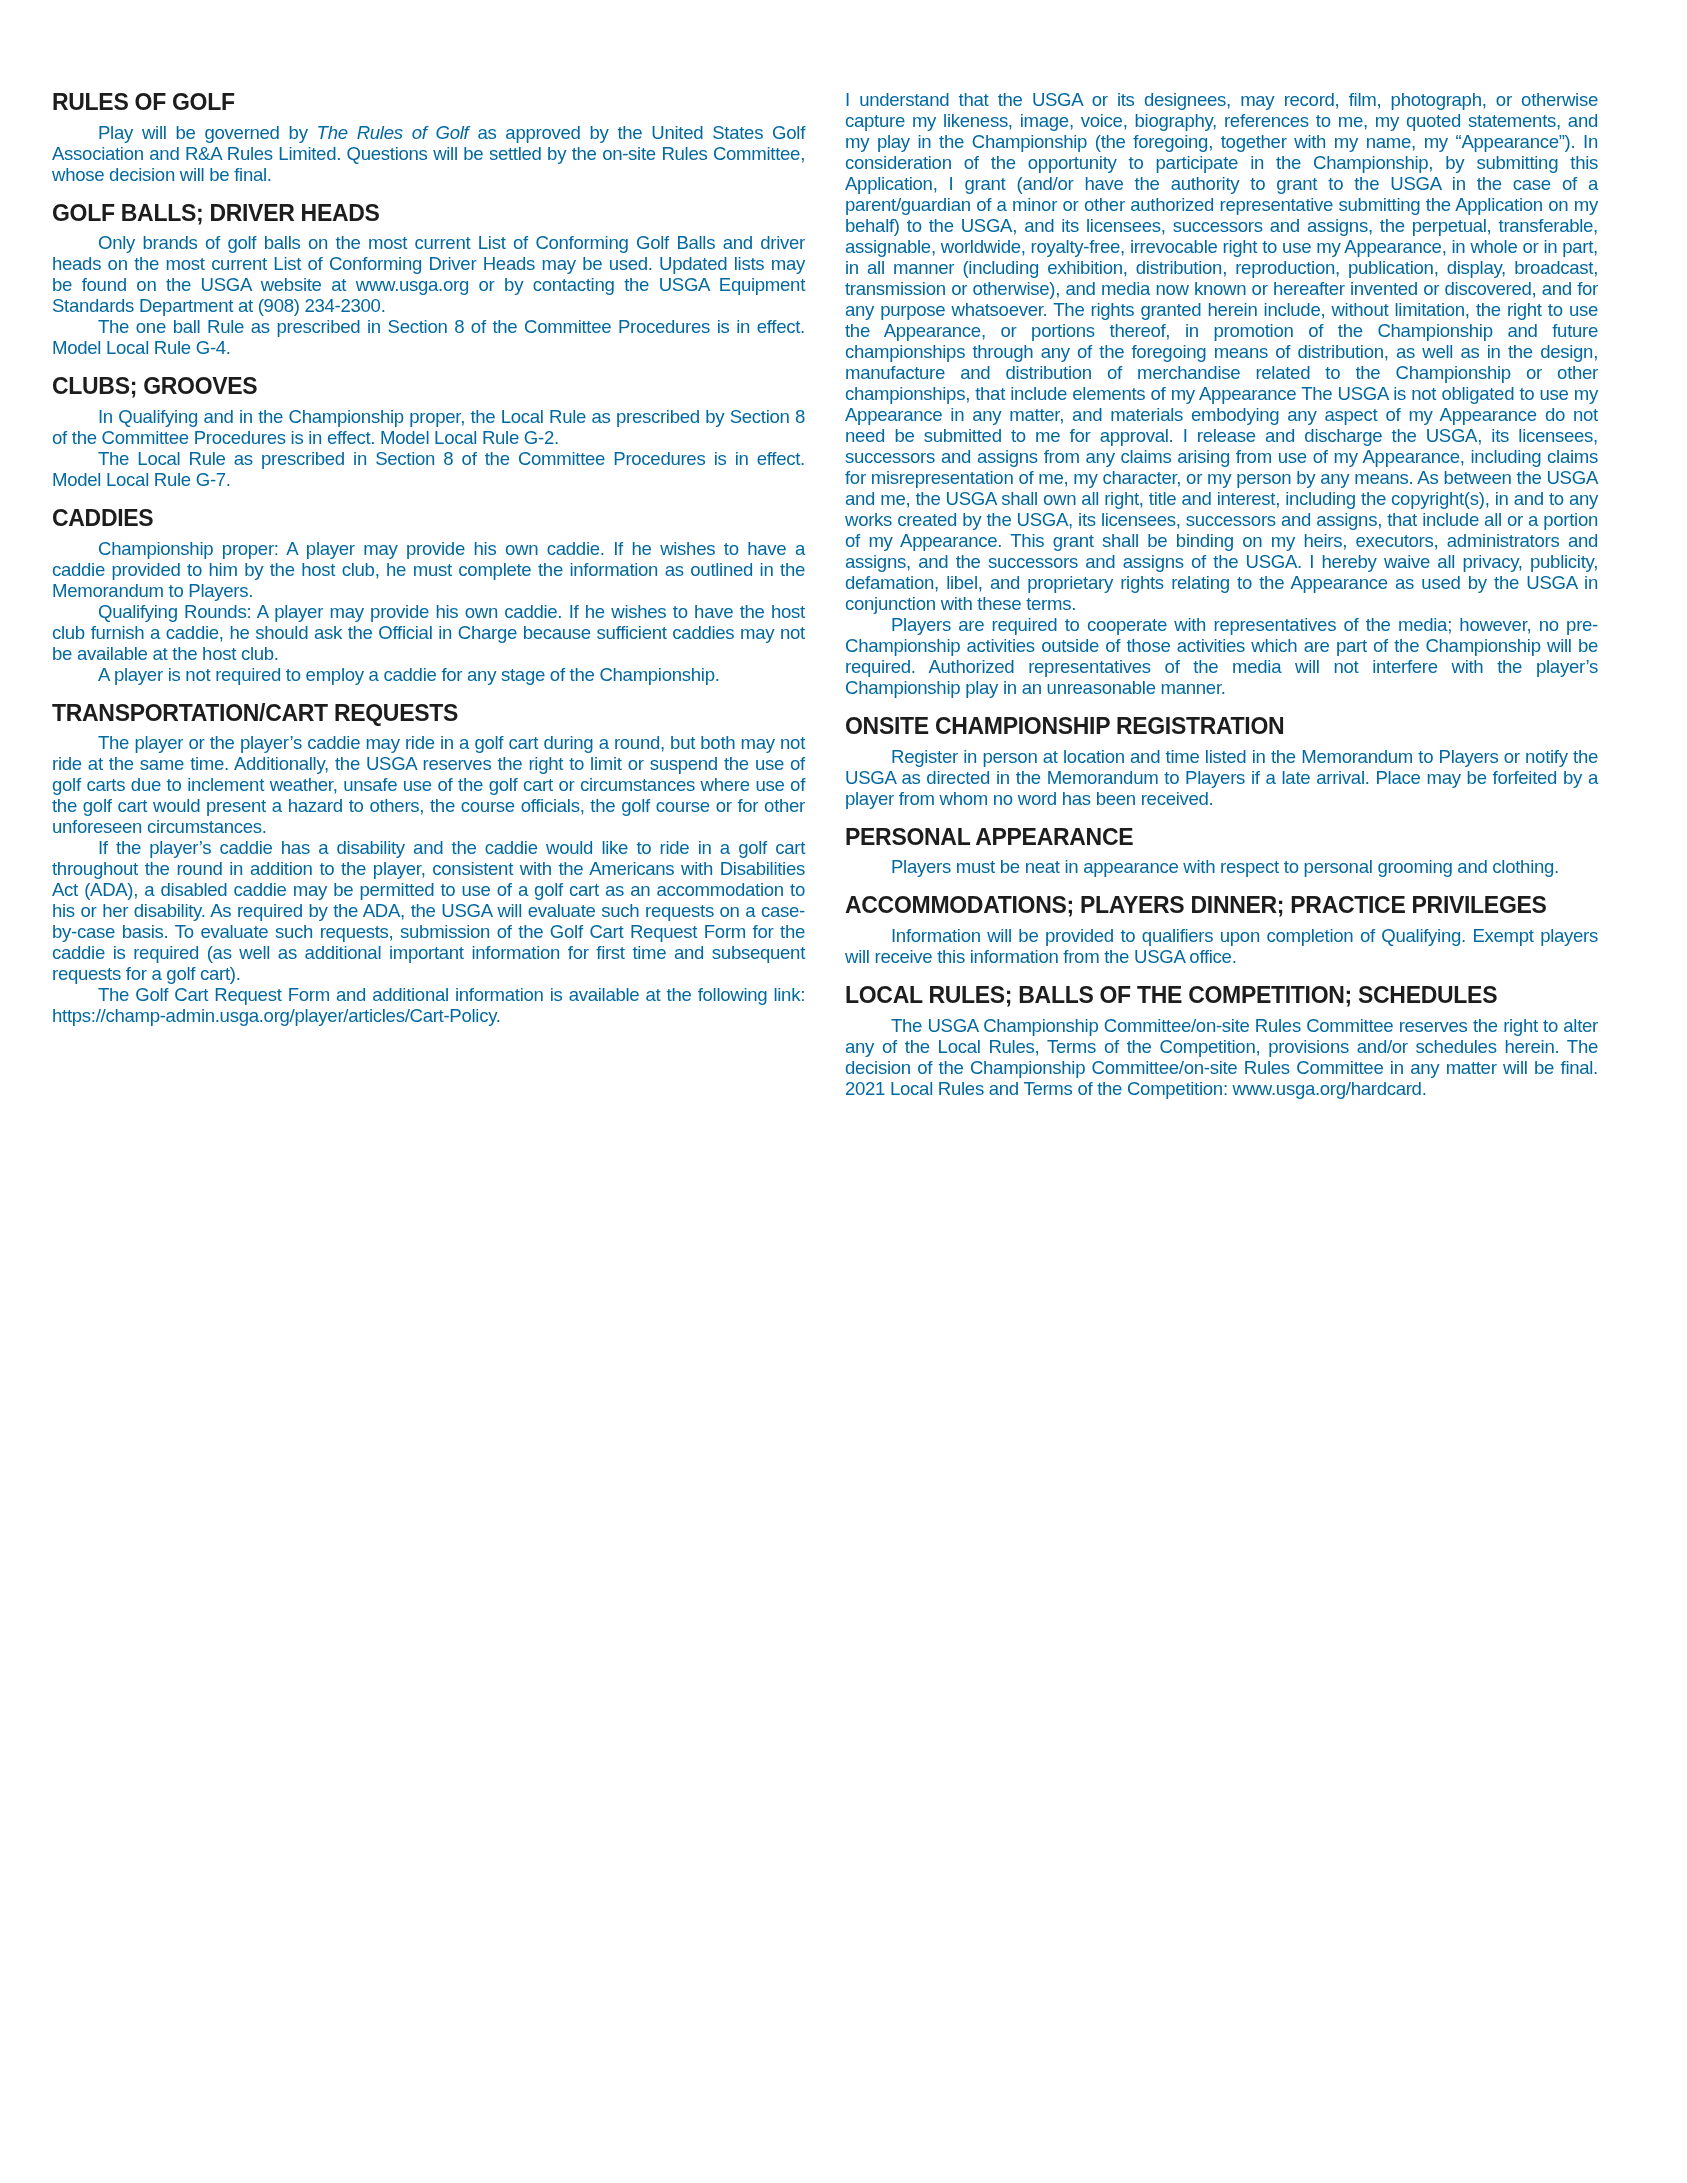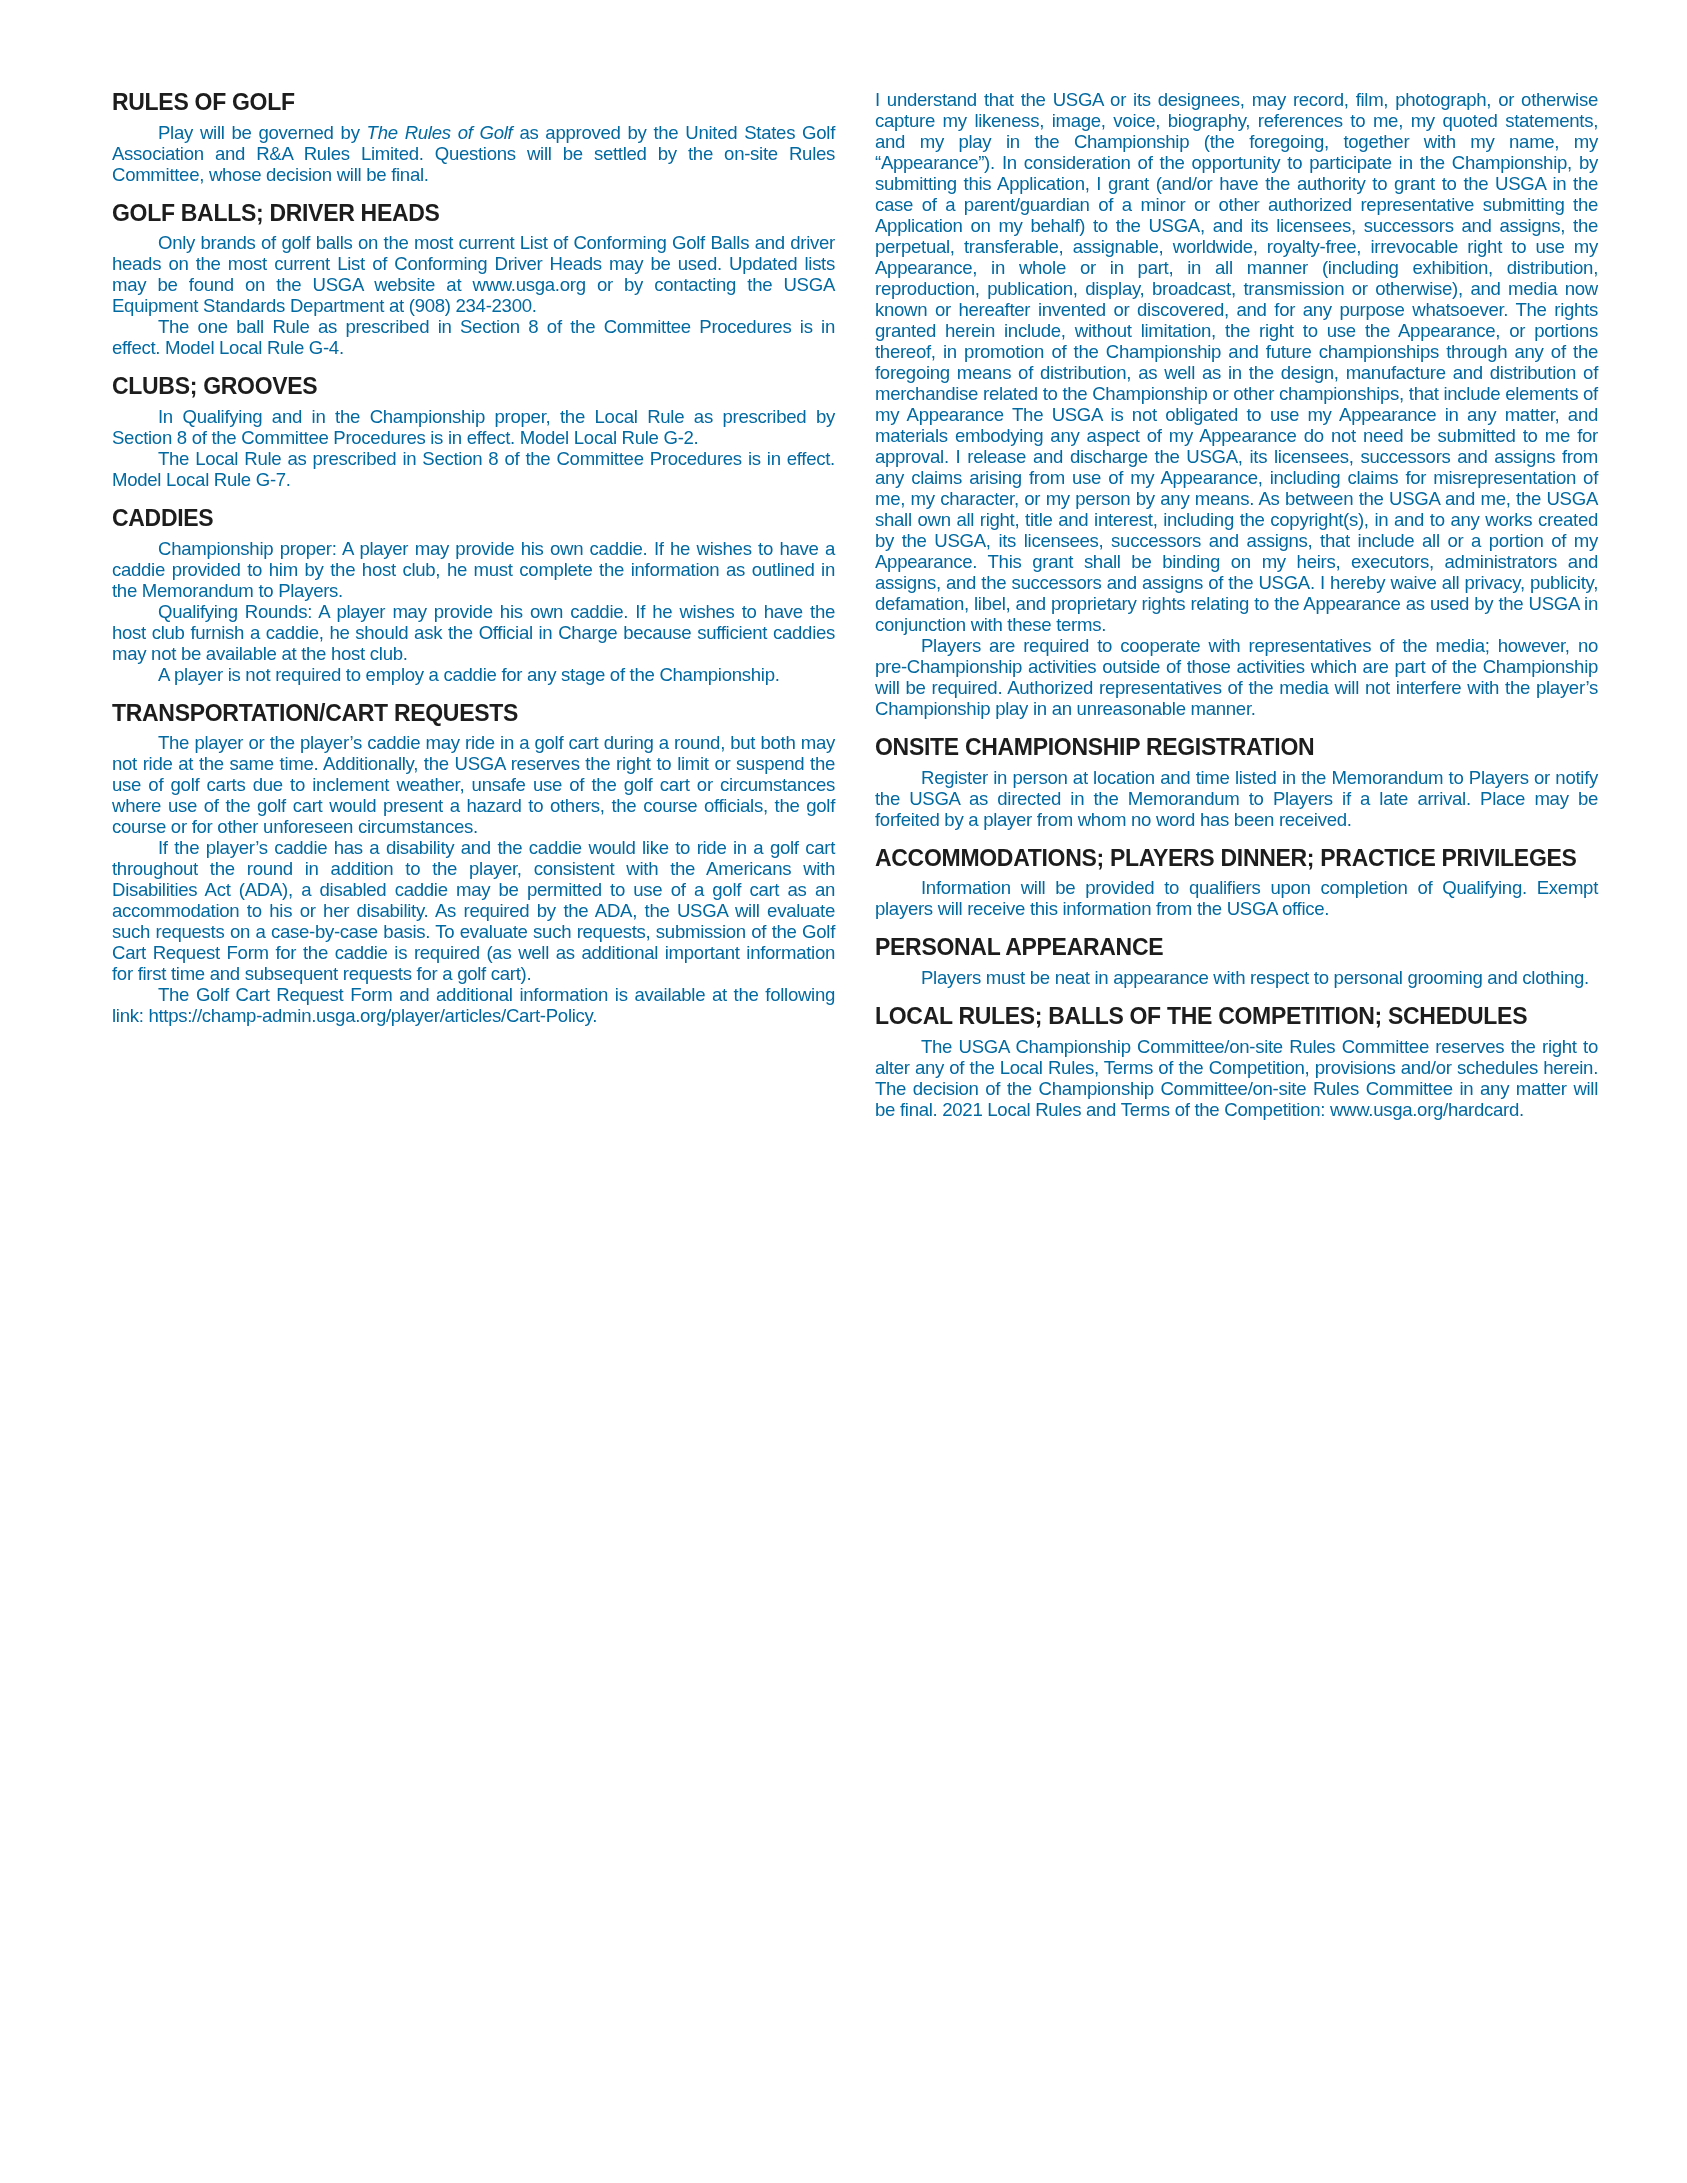--- a/index.html
+++ b/index.html
@@ -8,21 +8,21 @@
     height: 2183px;
     background: #ffffff;
     font-family: "Liberation Sans", sans-serif;
     color: #2b2b2b;
     overflow: hidden;
   }
   .page {
     box-sizing: border-box;
     width: 1687px;
     height: 2183px;
-    padding: 89px 89px 34px 112px;
+    padding: 89px 89px 34px 52px;
     display: flex;
     gap: 40px;
     align-items: flex-start;
   }
   .col {
     flex: 1 1 0;
     min-width: 0;
   }
   section { display: block; }
   h2 {
@@ -96,27 +96,27 @@
       <p>I understand that the USGA or its designees, may record, film, photograph, or otherwise capture my likeness, image, voice, biography, references to me, my quoted statements, and my play in the Championship (the foregoing, together with my name, my “Appearance”). In consideration of the opportunity to participate in the Championship, by submitting this Application, I grant (and/or have the authority to grant to the USGA in the case of a parent/guardian of a minor or other authorized representative submitting the Application on my behalf) to the USGA, and its licensees, successors and assigns, the perpetual, transferable, assignable, worldwide, royalty-free, irrevocable right to use my Appearance, in whole or in part, in all manner (including exhibition, distribution, reproduction, publication, display, broadcast, transmission or otherwise), and media now known or hereafter invented or discovered, and for any purpose whatsoever. The rights granted herein include, without limitation, the right to use the Appearance, or portions thereof, in promotion of the Championship and future championships through any of the foregoing means of distribution, as well as in the design, manufacture and distribution of merchandise related to the Championship or other championships, that include elements of my Appearance The USGA is not obligated to use my Appearance in any matter, and materials embodying any aspect of my Appearance do not need be submitted to me for approval. I release and discharge the USGA, its licensees, successors and assigns from any claims arising from use of my Appearance, including claims for misrepresentation of me, my character, or my person by any means. As between the USGA and me, the USGA shall own all right, title and interest, including the copyright(s), in and to any works created by the USGA, its licensees, successors and assigns, that include all or a portion of my Appearance. This grant shall be binding on my heirs, executors, administrators and assigns, and the successors and assigns of the USGA.   I hereby waive all privacy, publicity, defamation, libel, and proprietary rights relating to the Appearance as used by the USGA in conjunction with these terms.</p>
       <p class="indent">Players are required to cooperate with representatives of the media; however, no pre-Championship activities outside of those activities which are part of the Championship will be required. Authorized representatives of the media will not interfere with the player’s Championship play in an unreasonable manner.</p>
     </section>
 
     <section>
       <h2>ONSITE CHAMPIONSHIP REGISTRATION</h2>
       <p class="indent">Register in person at location and time listed in the Memorandum to Players or notify the USGA as directed in the Memorandum to Players if a late arrival. Place may be forfeited by a player from whom no word has been received.</p>
     </section>
 
     <section>
-      <h2>ACCOMMODATIONS; PLAYERS DINNER; PRACTICE PRIVILEGES</h2>
-      <p class="indent">Information will be provided to qualifiers upon completion of Qualifying. Exempt players will receive this information from the USGA office.</p>
+      <h2>PERSONAL APPEARANCE</h2>
+      <p class="indent">Players must be neat in appearance with respect to personal grooming and clothing.</p>
     </section>
 
     <section>
-      <h2>PERSONAL APPEARANCE</h2>
-      <p class="indent">Players must be neat in appearance with respect to personal grooming and clothing.</p>
+      <h2>ACCOMMODATIONS; PLAYERS DINNER; PRACTICE PRIVILEGES</h2>
+      <p class="indent">Information will be provided to qualifiers upon completion of Qualifying. Exempt players will receive this information from the USGA office.</p>
     </section>
 
     <section>
       <h2>LOCAL RULES; BALLS OF THE COMPETITION; SCHEDULES</h2>
       <p class="indent">The USGA Championship Committee/on-site Rules Committee reserves the right to alter any of the Local Rules, Terms of the Competition, provisions and/or schedules herein. The decision of the Championship Committee/on-site Rules Committee in any matter will be final. 2021 Local Rules and Terms of the Competition: www.usga.org/hardcard.</p>
     </section>
 
   </div>
 
 </div>

